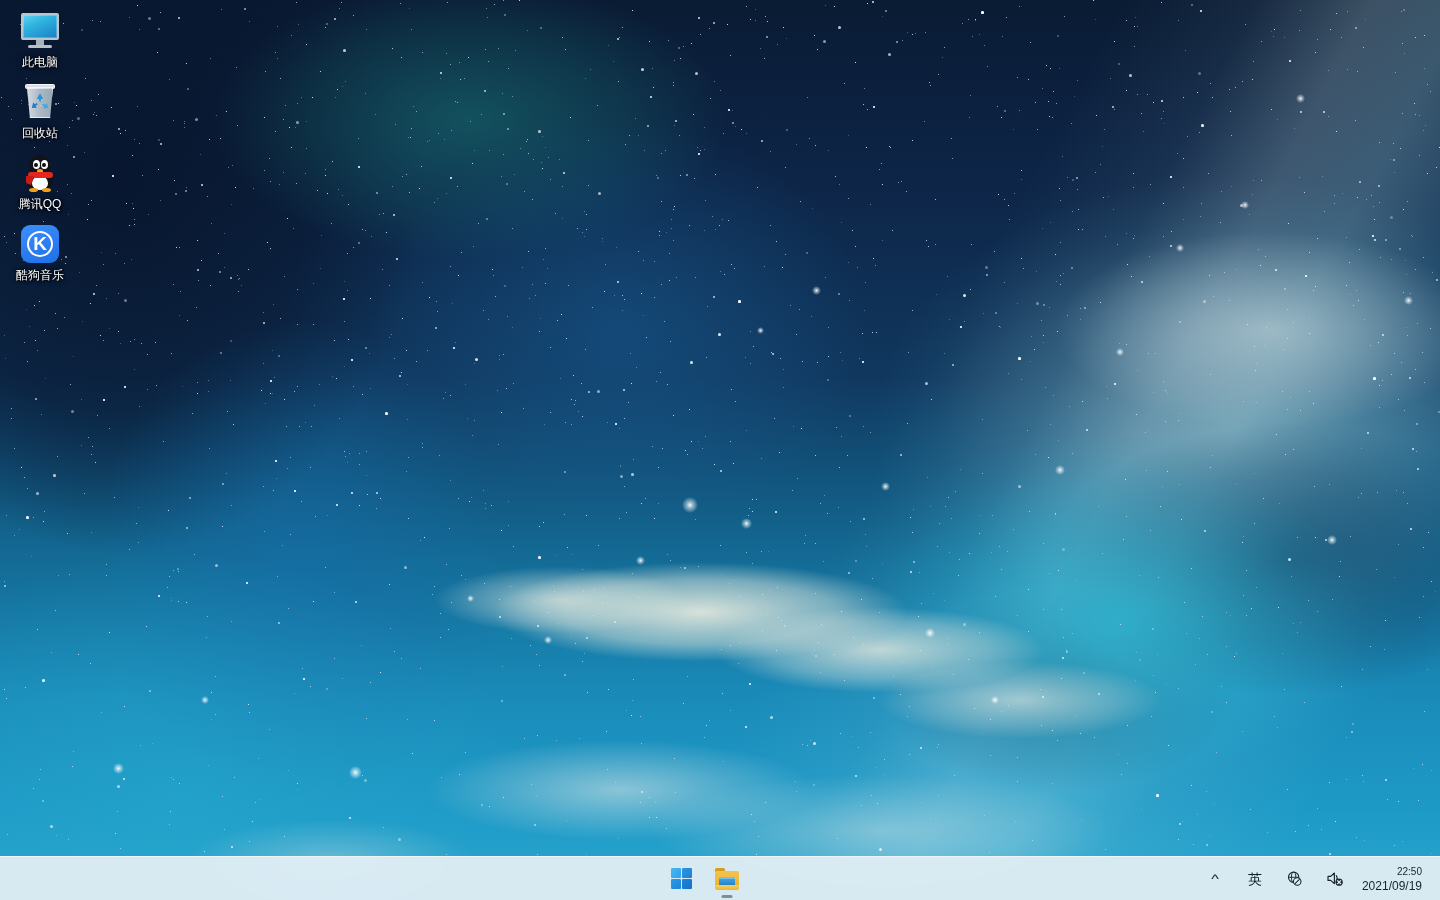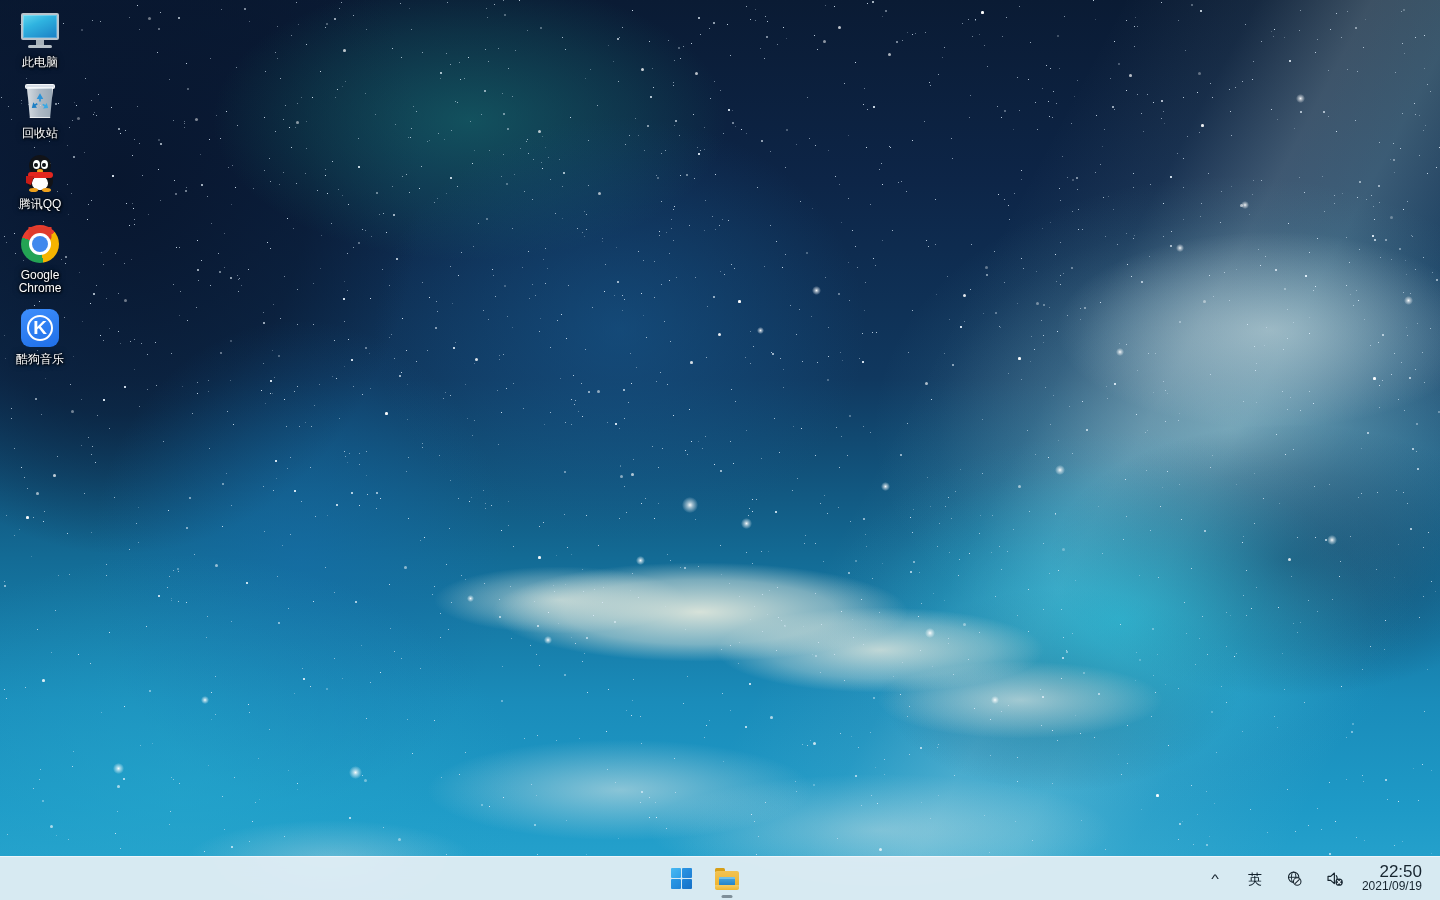--- a/index.html
+++ b/index.html
@@ -533,21 +533,21 @@
     flex-direction: column;
     align-items: flex-end;
     justify-content: center;
     height: 40px;
     padding: 0 10px 0 6px;
     color: #16242e;
     border-radius: 4px;
     cursor: default;
     line-height: 14px;
   }
-  #tb-clock .t { font-size: 17px; }
+  #tb-clock .t { font-size: 10px; }
   #tb-clock .d { font-size: 12px; }
 </style>
 </head>
 <body>
 
 <div id="screen">
 
   <div id="wallpaper">
     <div class="wp-layer wp-base"></div>
     <div class="wp-layer wp-leftdark"></div>
@@ -625,28 +625,20 @@
         <div class="beak"></div>
         <div class="belly"></div>
         <div class="scarf"></div>
         <div class="scarf-tail"></div>
         <div class="footL"></div>
           <div class="footR"></div>
       </div>
       <div class="label">腾讯QQ</div>
     </div>
 
-    <div class="desk-icon">
-      <div class="glyph ic-chrome">
-        <div class="disc"></div>
-        <div class="ring"></div>
-        <div class="core"></div>
-      </div>
-      <div class="label">Google Chrome</div>
-    </div>
 
     <div class="desk-icon">
       <div class="glyph ic-kugou">
         <div class="sq"></div>
         <div class="circ"></div>
         <div class="kletter">K</div>
       </div>
       <div class="label">酷狗音乐</div>
     </div>
 

